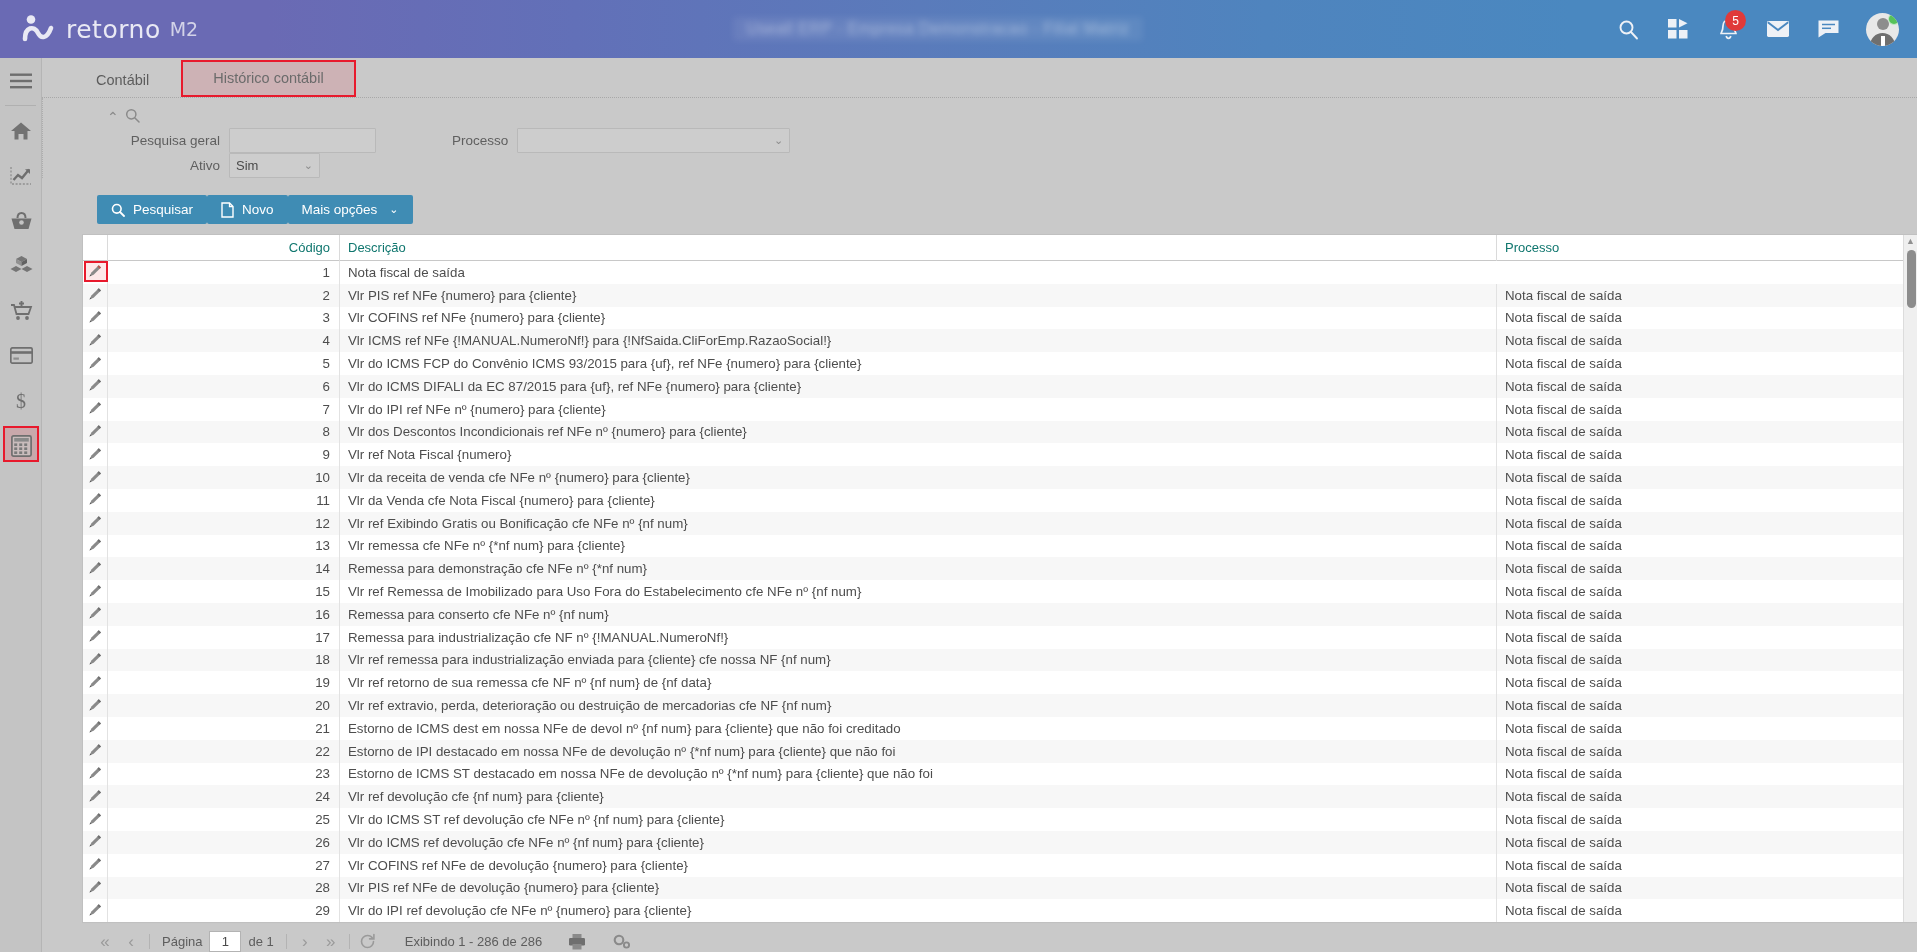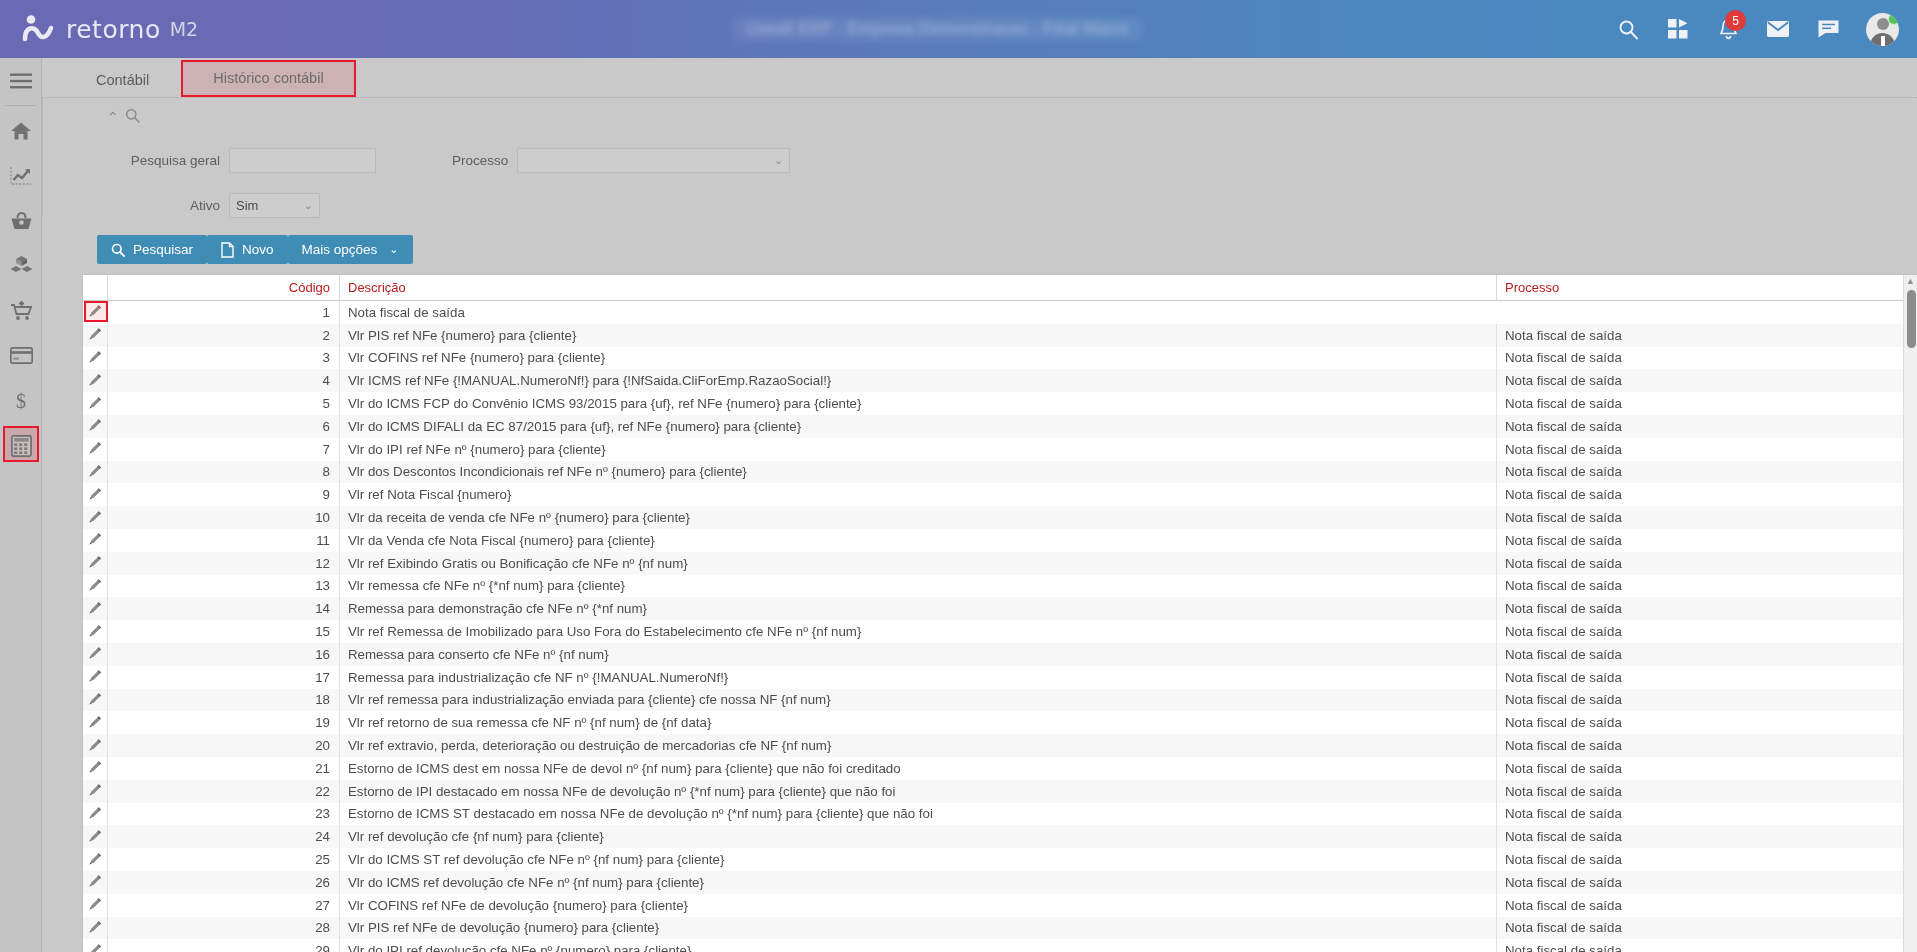--- a/index.html
+++ b/index.html
@@ -104,21 +104,21 @@
   
   #filterpanel {
     padding: 8px 0 0 22px; position: relative;
     border-left: 1px dotted #aeaeae;
     margin-left: 0;
   }
   #filter-toggle-row { display: flex; align-items: center; gap: 6px; height: 22px; padding-left: 42px; }
   .chev-up { color: #8a8a8a; font-size: 14px; cursor: pointer; line-height: 1; }
   .mini-search { cursor: pointer; }
 
-  .field-row { display: flex; align-items: center; margin-top: 20px; }
+  .field-row { display: flex; align-items: center; margin-top: 0; }
   .fgroup { display: flex; align-items: center; }
   .flabel { font-size: 13.5px; color: #5f5f5f; text-align: right; margin-right: 9px; }
   .finput {
     height: 25px; border: 1px solid #b9b9b9; background: #cdcdcd;
     font-size: 13px; color: #4a4a4a; padding: 0 6px; outline: none;
     font-family: "Liberation Sans", sans-serif; border-radius: 1px;
   }
   .fselect {
     height: 25px; border: 1px solid #b9b9b9; background: #cdcdcd;
     font-size: 13px; color: #4a4a4a; padding: 0 6px;
@@ -140,21 +140,21 @@
 
   
   #grid {
     margin: 0 0 0 40px; background: #fff;
     border: 1px solid #c0c0c0; border-right: none;
     width: 1835px; position: relative;
   }
   #gridhead {
     display: flex; height: 26px; align-items: center;
     border-bottom: 1px solid #c8c8c8; background: #fff;
-    font-size: 13px; color: #b91c1c;
+    font-size: 13px; color: #0f766e;
   }
   .gh-edit { width: 25px; border-right: 1px solid #dadada; height: 26px; }
   .gh-code {
     width: 232px; border-right: 1px solid #dadada; height: 26px;
     display: flex; align-items: center; justify-content: flex-end; padding-right: 9px;
   }
   .gh-desc {
     flex: 1; border-right: 1px solid #dadada; height: 26px;
     display: flex; align-items: center; padding-left: 8px;
   }

